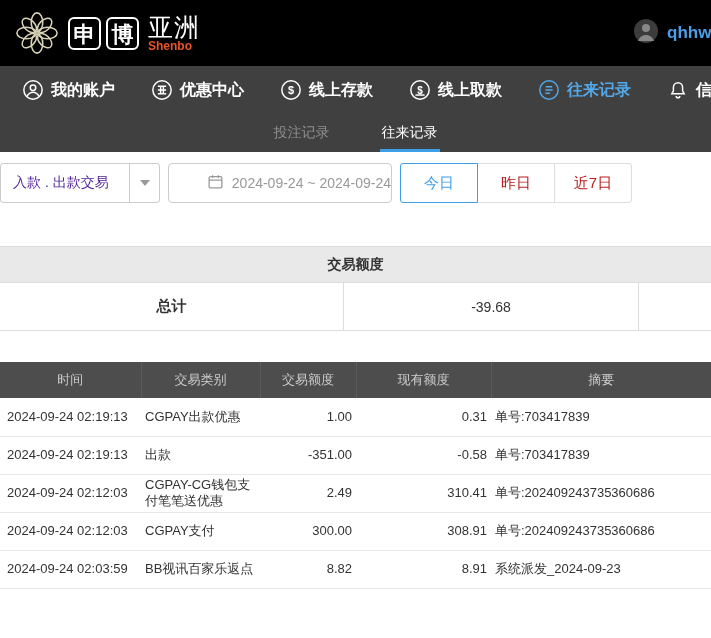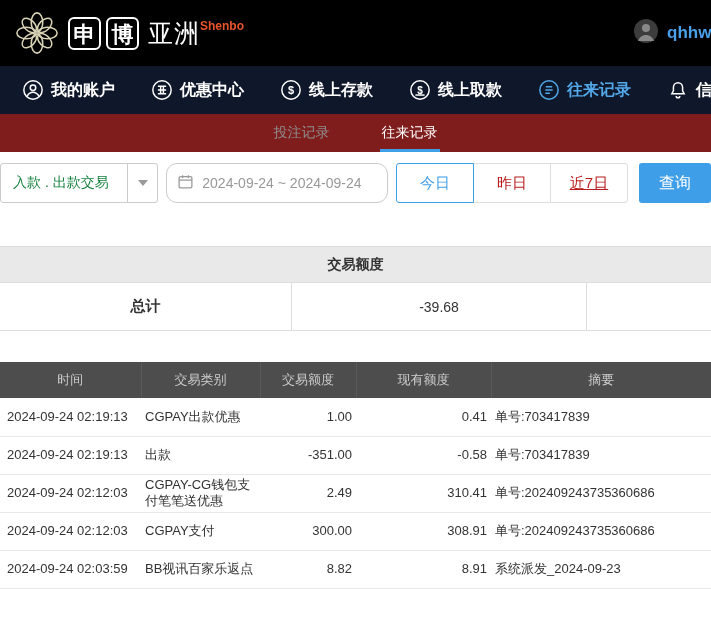--- a/index.html
+++ b/index.html
@@ -6,72 +6,72 @@
   html,body { width:711px; height:638px; overflow:hidden; background:#fff;
     font-family:"Liberation Sans","DejaVu Sans",sans-serif; }
 
   
   .topbar { height:66px; background:#000; display:flex; align-items:center;
     padding-left:14px; position:relative; }
   .logo-flower { margin-right:8px; display:flex; align-items:center; }
   .logo-boxes { display:flex; gap:5px; margin-right:9px; }
   .logo-box { width:33px; height:33px; line-height:31px; text-align:center; color:#fff;
     border:2px solid #fff; border-radius:6px; font-size:22px; font-weight:bold; }
-  .region-wrap { color:#fff; display:flex; line-height:1.05; }
+  .region-wrap { color:#fff; display:flex; flex-direction:column; line-height:1.05; }
   .region { font-size:25px; letter-spacing:1px; }
   .brand-sub { color:#e8542c; font-size:12px; font-weight:bold; }
   .user-area { position:absolute; left:633px; top:0; height:66px; display:flex;
     align-items:center; gap:8px; }
   .username { color:#4a9fe8; font-weight:bold; font-size:17px; white-space:nowrap; }
 
   
-  .mainnav { height:48px; background:#0f172a; display:flex; align-items:center;
+  .mainnav { height:48px; background:#404040; display:flex; align-items:center;
     padding-left:22px; gap:36px; }
   .nav-item { display:flex; align-items:center; gap:7px; color:#fff; font-size:16px;
     font-weight:bold; white-space:nowrap; cursor:pointer; flex:0 0 auto; }
   .nav-item.active { color:#52a8e8; }
   .nav-item svg { display:block; }
 
   
-  .subnav { height:38px; background:#7f1d1d; display:flex; justify-content:center; gap:48px; }
+  .subnav { height:38px; background:#404040; display:flex; justify-content:center; gap:48px; }
   .subtab { color:#8f8f8f; font-size:14px; display:flex; align-items:center; height:38px;
     border-bottom:3px solid transparent; padding:3px 2px 0 2px; cursor:pointer; }
   .subtab.active { color:#fff; border-bottom-color:#3f9ee8; }
 
   
   .filterbar { display:flex; align-items:center; padding:11px 0; }
   .select-box { width:160px; height:40px; border:1px solid #ccc; border-radius:3px;
-    display:flex; align-items:center; color:#15803d; font-size:14px; background:#fff; cursor:pointer; }
+    display:flex; align-items:center; color:#4c1d95; font-size:14px; background:#fff; cursor:pointer; }
   .select-box .txt { flex:1; padding-left:12px; }
   .caret-cell { width:30px; height:100%; border-left:1px solid #ccc; display:flex;
     align-items:center; justify-content:center; }
   .caret { width:0; height:0; border-left:5px solid transparent;
     border-right:5px solid transparent; border-top:6px solid #999; }
   .date-box { margin-left:8px; width:224px; height:40px; border:1px solid #ccc;
-    border-radius:11px; display:flex; align-items:center; gap:8px; padding-left:10px;
-    color:#999; font-size:14px; background:#fff; cursor:pointer; }
+    border-radius:4px; display:flex; align-items:center; gap:8px; padding-left:10px;
+    color:#999; font-size:14px; background:#fff; cursor:pointer;justify-content:flex-end; }
   .range-group { display:flex; margin-left:8px; }
   .range-btn { width:78px; height:40px; background:#fff; border:1px solid #ddd; color:#b91c1c;
     font-size:15px; display:flex; align-items:center; justify-content:center; cursor:pointer; }
   .range-btn + .range-btn { margin-left:-1px; }
   .range-btn:first-child { border-radius:3px 0 0 3px; }
-  .range-btn:last-child { border-radius:0 3px 3px 0;text-decoration:underline; }
+  .range-btn:last-child { border-radius:0 3px 3px 0; }
   .range-btn.active { border-color:#3f9ee8; color:#3f9ee8; position:relative; z-index:2; }
   .search-btn { margin-left:11px; flex:0 0 auto; width:72px; height:40px; background:#3f9ee8;
     color:#fff; font-size:16px; border:none; border-radius:3px; display:flex;
     align-items:center; justify-content:center; cursor:pointer; }
 
   
   .summary { margin-top:32px; border-top:1px solid #ddd; }
   .summary-header { height:36px; background:#e9e9e9; border-bottom:1px solid #ddd;
     display:flex; align-items:center; justify-content:center; font-weight:bold;
     font-size:14px; color:#333; }
   .summary-row { display:flex; height:48px; border-bottom:1px solid #ddd; font-size:15px; color:#333; }
   .sum-cell { display:flex; align-items:center; justify-content:center; }
-  .sum-label { width:292px; border-right:1px solid #ddd; font-weight:bold; }
+  .sum-label { width:344px; border-right:1px solid #ddd; font-weight:bold; }
   .sum-value { width:295px; border-right:1px solid #ddd; font-size:14px; }
   .sum-empty { flex:1; }
 
   
   .records { margin-top:31px; }
   table { width:711px; border-collapse:collapse; table-layout:fixed; font-size:13px; }
   thead th { background:#4d4d4d; color:#ccc; font-weight:normal; height:36px;
     font-size:13px; border-left:1px solid #5a5a5a; }
   thead th:first-child { border-left:none; }
   tbody td { height:38px; padding:2px 4px; border-bottom:1px solid #e8e8e8; color:#333;
@@ -195,21 +195,20 @@
         <path d="M3 10h18M8 3v4M16 3v4"></path>
       </svg>
     </span>
     <span>2024-09-24 ~ 2024-09-24</span>
   </div>
   <div class="range-group">
     <span class="range-btn active">今日</span>
     <span class="range-btn">昨日</span>
     <span class="range-btn">近7日</span>
   </div>
-  <button class="search-btn">查询</button>
 </div>
 
 <div class="summary">
   <div class="summary-header">交易额度</div>
   <div class="summary-row">
     <span class="sum-cell sum-label">总计</span>
     <span class="sum-cell sum-value">-39.68</span>
     <span class="sum-cell sum-empty"></span>
   </div>
 </div>
@@ -230,21 +229,21 @@
         <th>交易额度</th>
         <th>现有额度</th>
         <th>摘要</th>
       </tr>
     </thead>
     <tbody>
   <tr>
     <td class="td-time">2024-09-24 02:19:13</td>
     <td>CGPAY出款优惠</td>
     <td class="td-num">1.00</td>
-    <td class="td-num">0.41</td>
+    <td class="td-num">0.31</td>
     <td>单号:703417839</td>
   </tr>
 
   <tr>
     <td class="td-time">2024-09-24 02:19:13</td>
     <td>出款</td>
     <td class="td-num">-351.00</td>
     <td class="td-num">-0.58</td>
     <td>单号:703417839</td>
   </tr>

